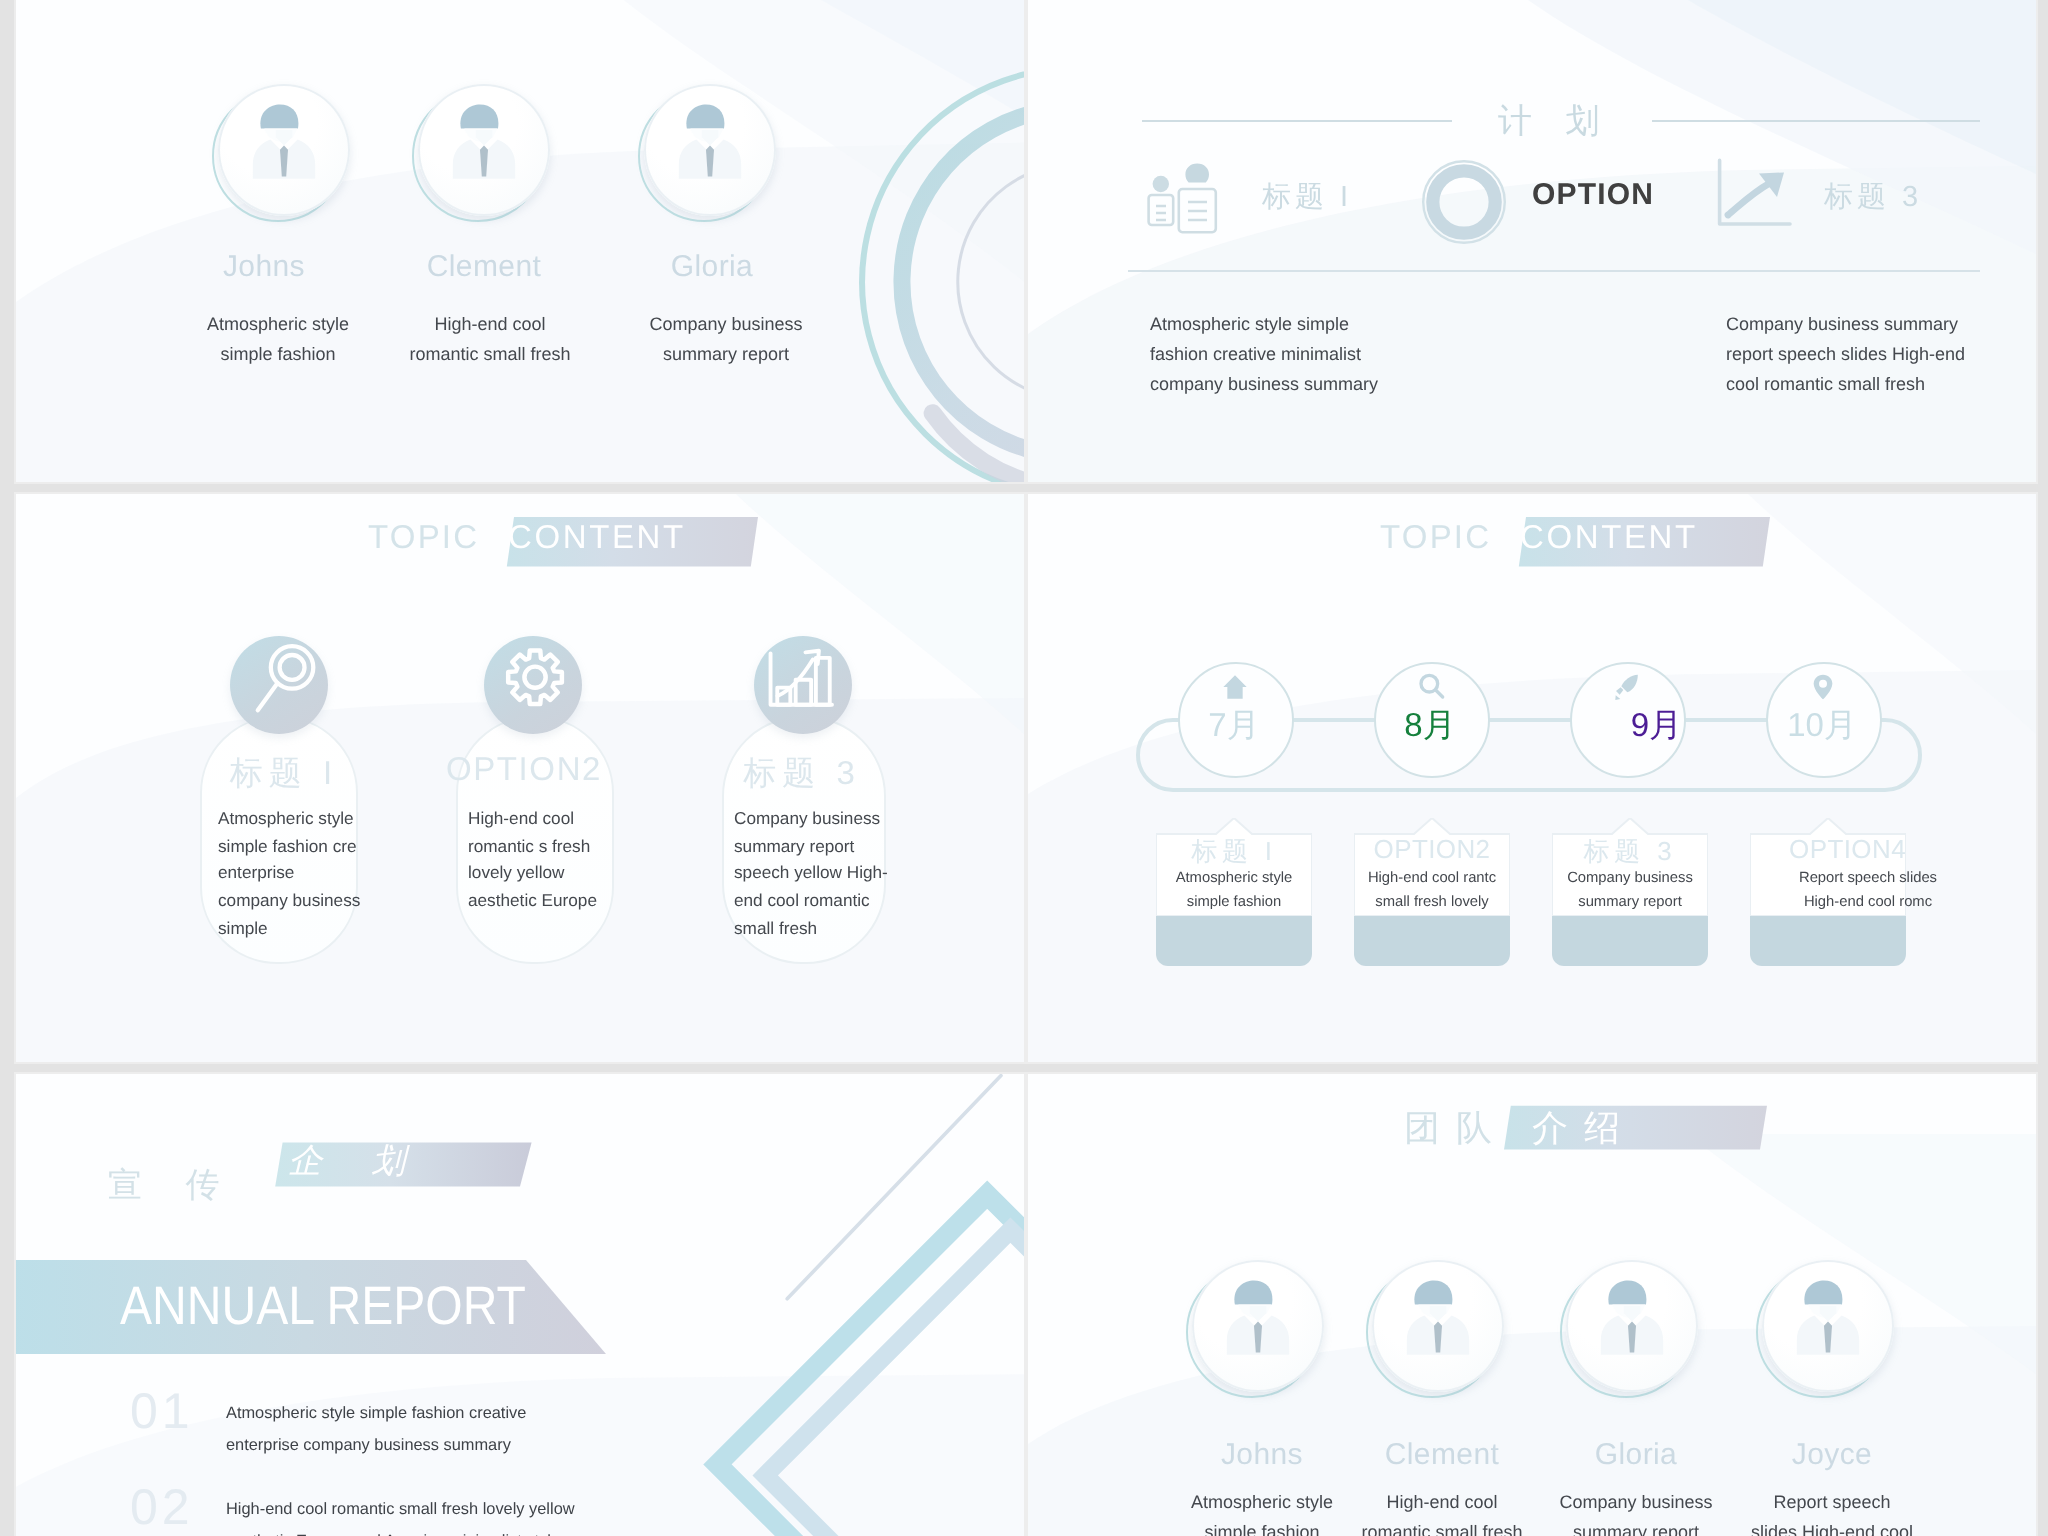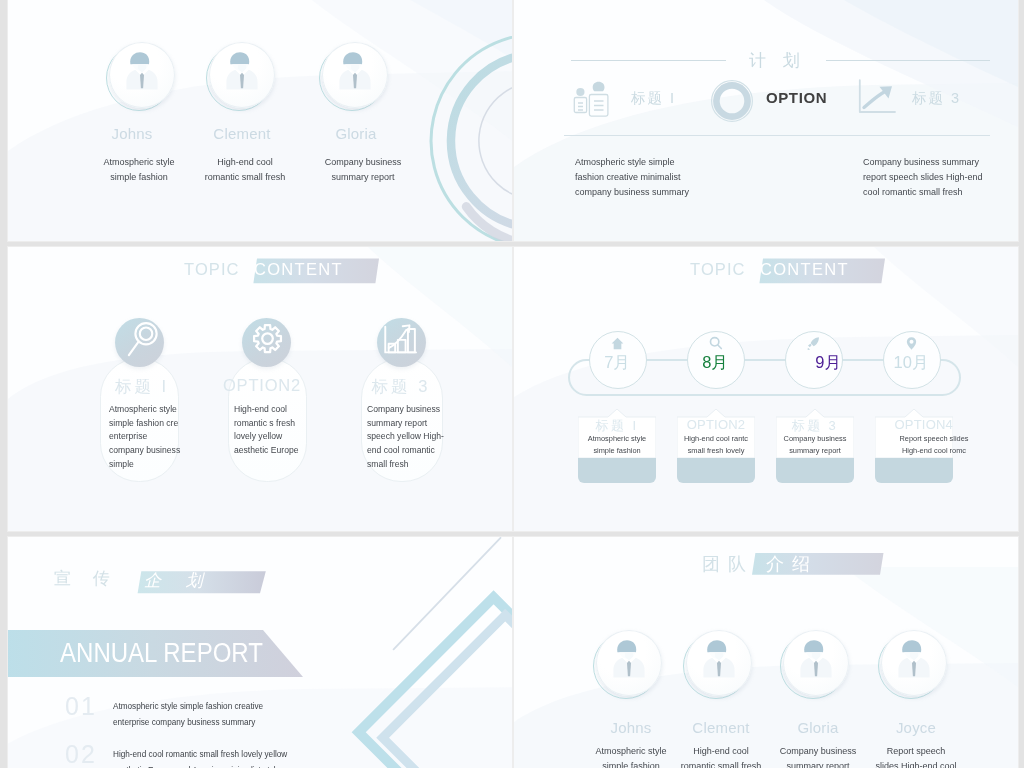--- a/index.html
+++ b/index.html
@@ -391,21 +391,21 @@
     <path d="M133.3 34.3 L257.8 34.3 L252 56.2 L129.6 56.2 Z" fill="url(#s5ban)"></path>
 
     <path d="M-6 93 L255 93 L295 140 L-6 140 Z" fill="url(#s5big)"></path>
 
     <g>
       <path d="M485.6 60.3 L350.7 195.2 L485.6 330.1 L620.5 195.2 Z" fill="none" stroke="#bde0ea" stroke-width="10"></path>
       <path d="M497.2 78.1 L374.6 200.7 L497.2 323.3 L619.8 200.7 Z" fill="none" stroke="#cfe2ed" stroke-width="9"></path>
       <path d="M492.5 0.8 L385.6 112.4" fill="none" stroke="#d6dfe8" stroke-width="1.8" stroke-linecap="round"></path>
     </g>
   </svg>
-  <div class="abs" style="left:46px;top:30px;color:#d3e1e7;font-size:17px;letter-spacing:8.5px;">宣 传</div>
+  <div class="abs" style="left:46px;top:44px;color:#d3e1e7;font-size:17px;letter-spacing:8.5px;">宣 传</div>
   <div class="abs" style="left:136px;top:32px;color:#ffffff;font-size:17px;letter-spacing:10px;font-style:italic;">企 划</div>
   <div class="abs" style="left:52px;top:103px;color:#ffffff;font-size:27px;letter-spacing:0;transform:scaleX(0.89);transform-origin:0 0;line-height:27px;">ANNUAL REPORT</div>
 
   <div class="abs" style="left:57px;top:155px;color:#e4ebf1;font-size:25px;letter-spacing:2px;">01</div>
   <div class="abs" style="left:105px;top:162px;width:250px;color:#3e4248;font-size:8.2px;line-height:16px;">
     <div>Atmospheric style simple fashion creative</div>
     <div>enterprise company business summary</div>
   </div>
   <div class="abs" style="left:57px;top:203px;color:#e4ebf1;font-size:25px;letter-spacing:2px;">02</div>
   <div class="abs" style="left:105px;top:210px;width:270px;color:#3e4248;font-size:8.2px;line-height:16px;">

